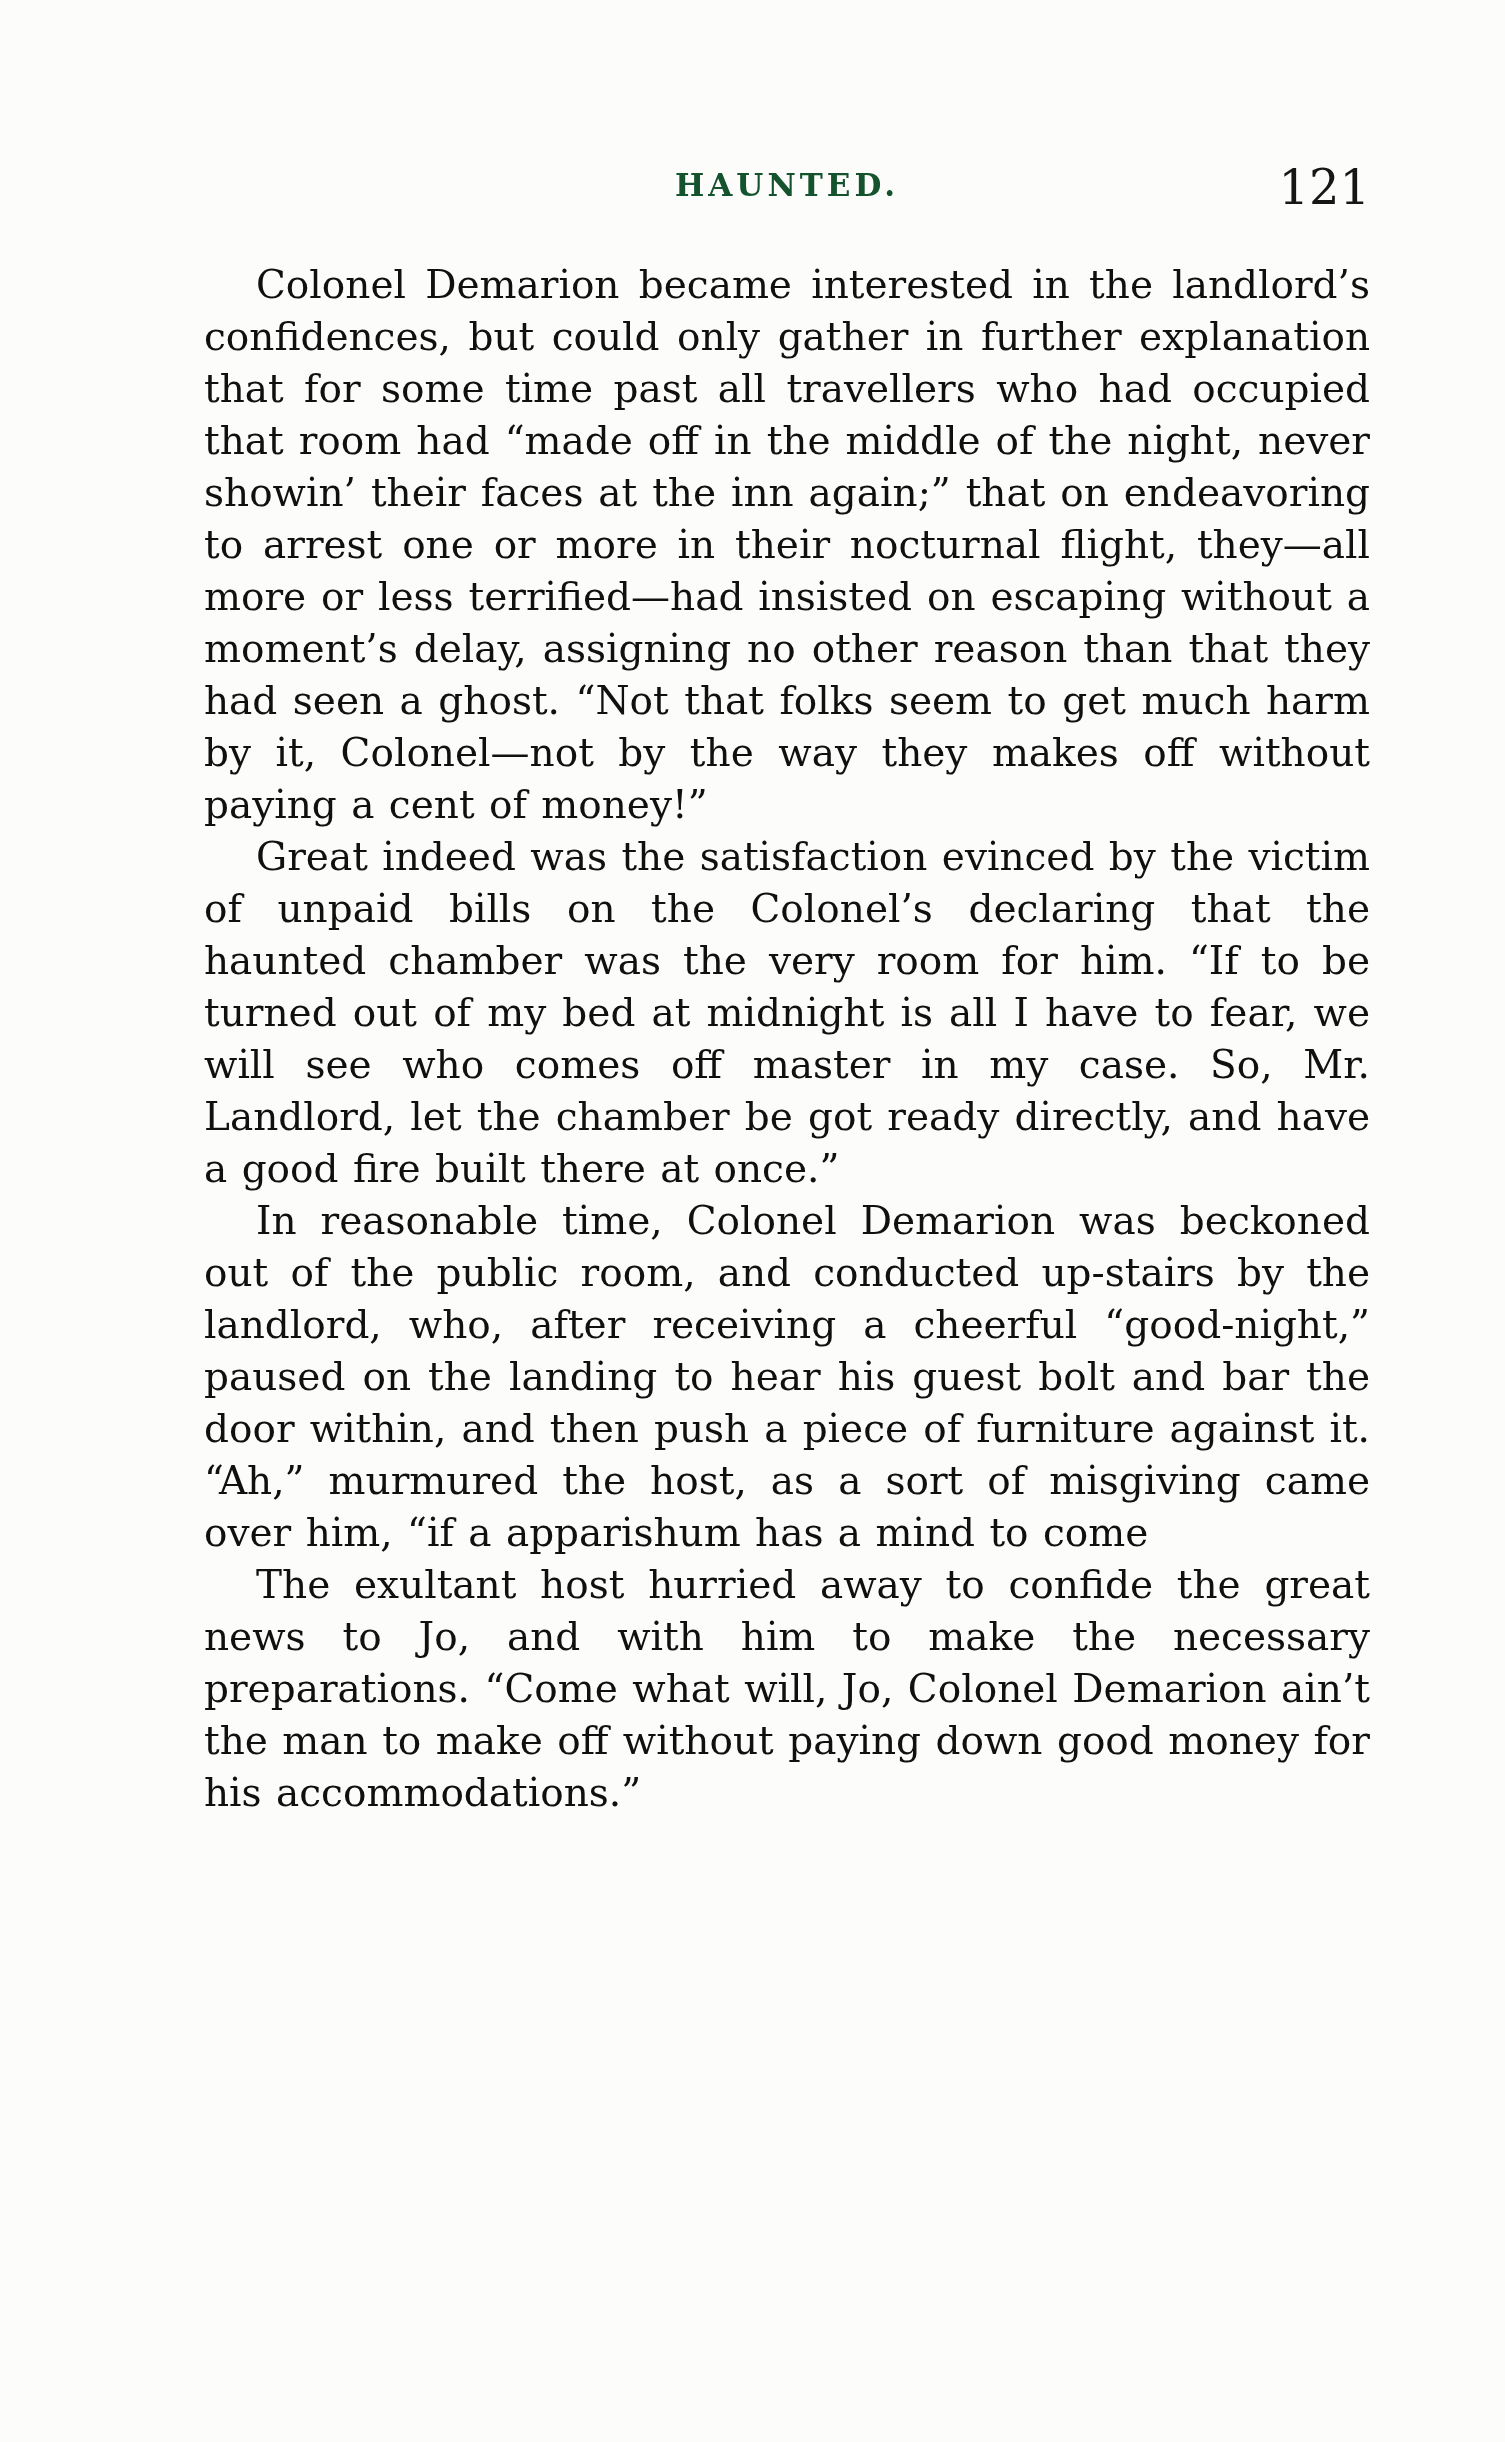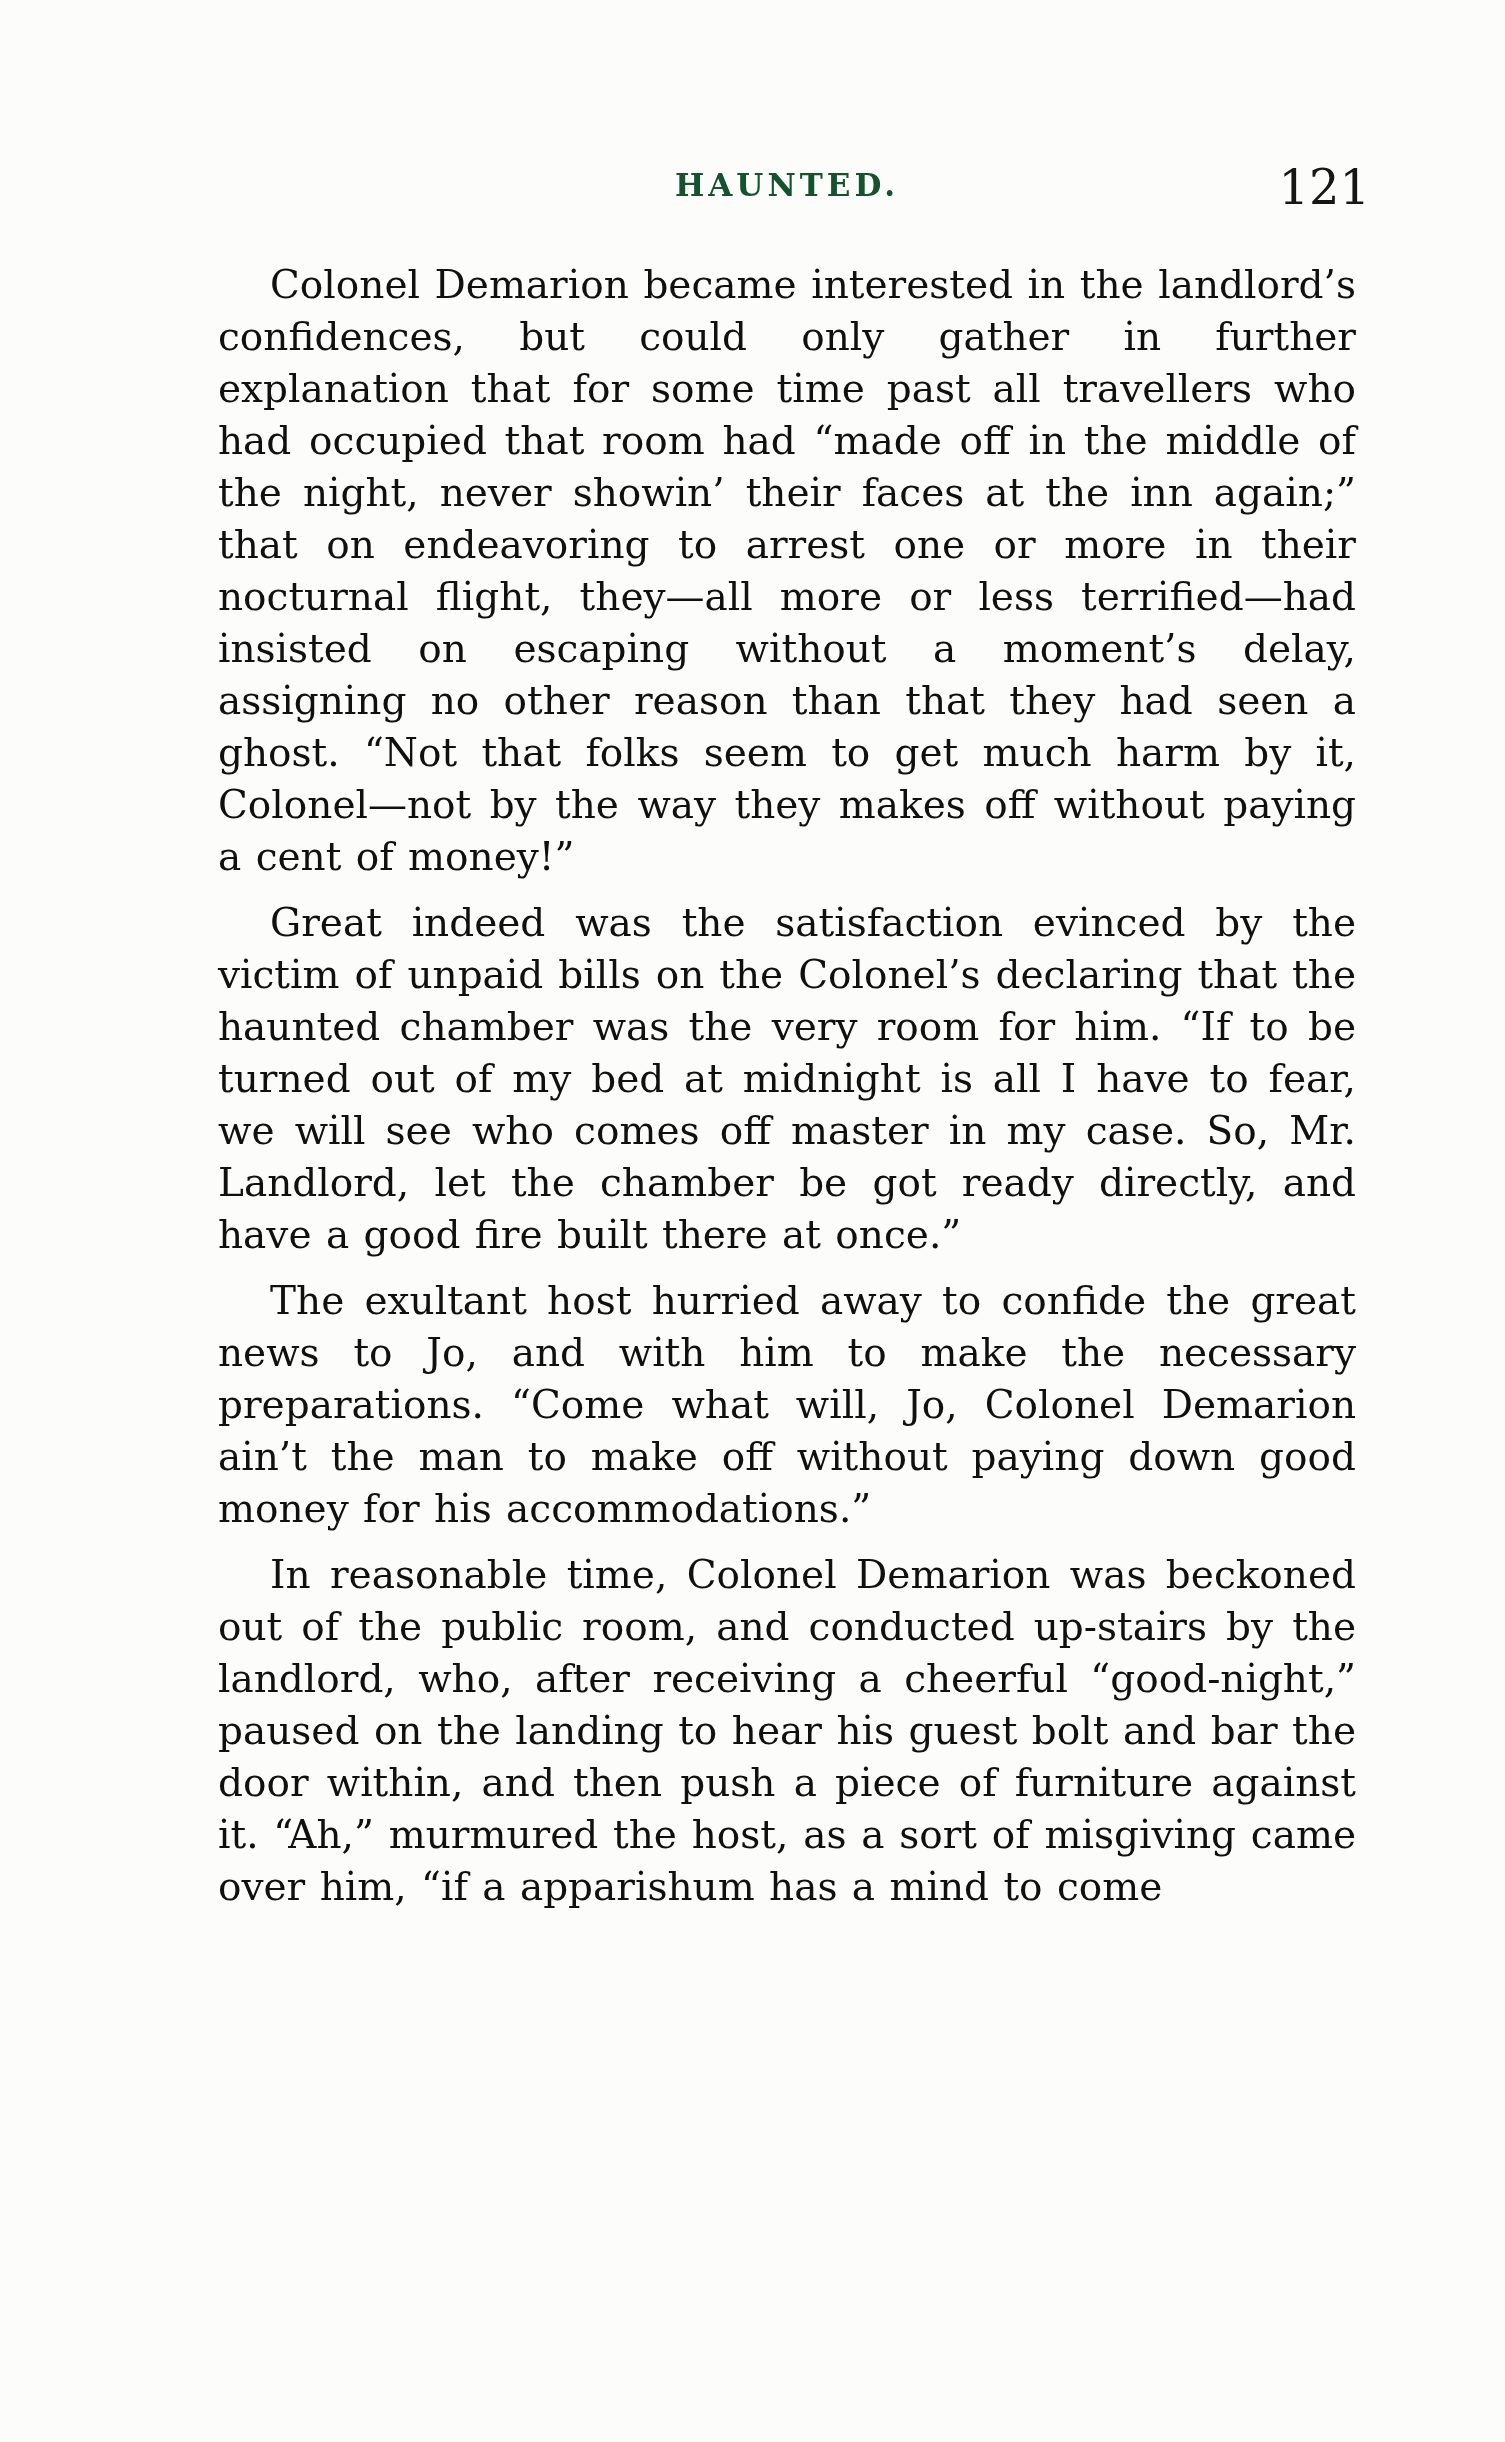--- a/index.html
+++ b/index.html
@@ -42,21 +42,21 @@
     color: #14532d;
   }
   .page-number {
     position: absolute;
     right: 0;
     top: 0;
     font-size: 48px;
     color: #161616;
   }
   .para {
-    margin: 14px;
+    margin: 0;
     font-size: 39px;
     line-height: 52px;
     text-align: justify;
     text-indent: 52px;
     word-spacing: 2px;
     color: #101010;
   }
 </style>
 </head>
 <body>
@@ -66,19 +66,19 @@
 
     <header class="running-head">
       <span class="head-title">HAUNTED.</span>
       <span class="page-number">121</span>
     </header>
 
     <p class="para">Colonel Demarion became interested in the landlord’s confidences, but could only gather in further explanation that for some time past all travellers who had occupied that room had “made off in the middle of the night, never showin’ their faces at the inn again;” that on endeavoring to arrest one or more in their nocturnal flight, they—all more or less terrified—had insisted on escaping without a moment’s delay, assigning no other reason than that they had seen a ghost. “Not that folks seem to get much harm by it, Colonel—not by the way they makes off without paying a cent of money!”</p>
 
     <p class="para">Great indeed was the satisfaction evinced by the victim of unpaid bills on the Colonel’s declaring that the haunted chamber was the very room for him. “If to be turned out of my bed at midnight is all I have to fear, we will see who comes off master in my case. So, Mr. Landlord, let the chamber be got ready directly, and have a good fire built there at once.”</p>
 
+    <p class="para">In reasonable time, Colonel Demarion was beckoned out of the public room, and conducted up-stairs by the landlord, who, after receiving a cheerful “good-night,” paused on the landing to hear his guest bolt and bar the door within, and then push a piece of furniture against it. “Ah,” murmured the host, as a sort of misgiving came over him, “if a apparishum has a mind to come</p>
+
     <p class="para">The exultant host hurried away to confide the great news to Jo, and with him to make the necessary preparations. “Come what will, Jo, Colonel Demarion ain’t the man to make off without paying down good money for his accommodations.”</p>
-
-    <p class="para">In reasonable time, Colonel Demarion was beckoned out of the public room, and conducted up-stairs by the landlord, who, after receiving a cheerful “good-night,” paused on the landing to hear his guest bolt and bar the door within, and then push a piece of furniture against it. “Ah,” murmured the host, as a sort of misgiving came over him, “if a apparishum has a mind to come</p>
 
   </div>
 </div>
 
 
 </body></html>

